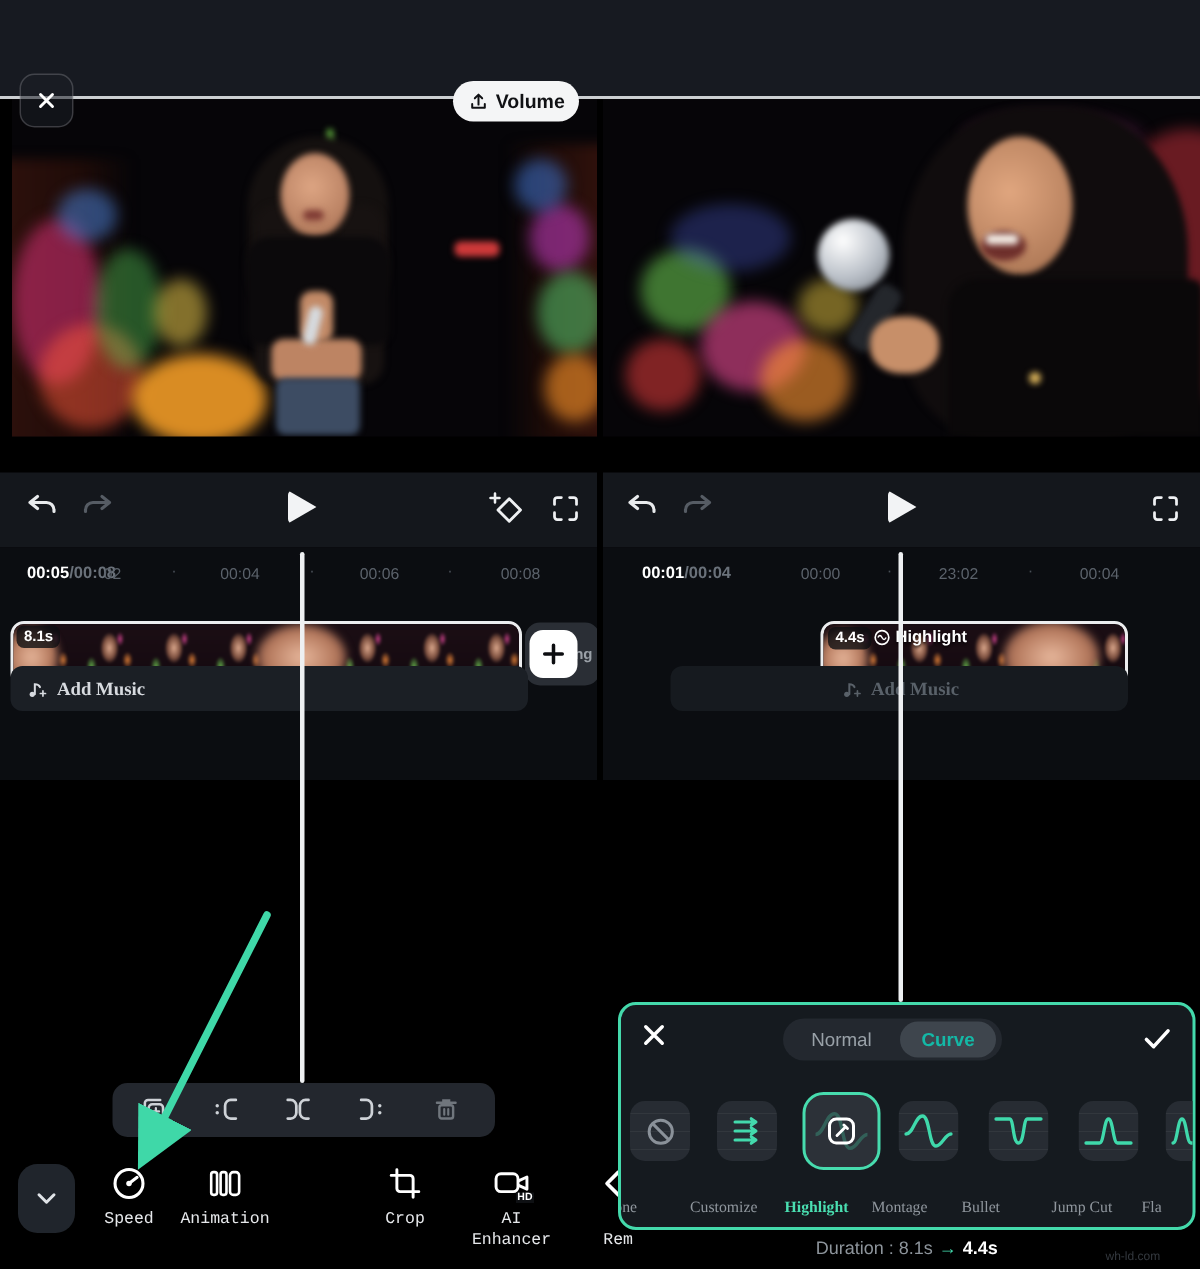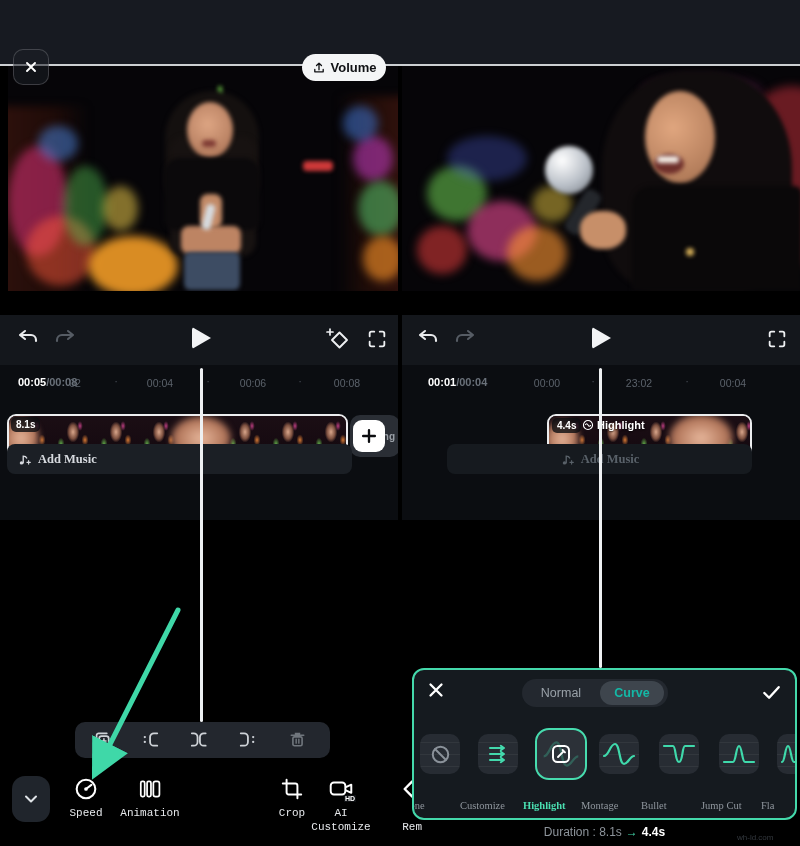--- a/index.html
+++ b/index.html
@@ -333,36 +333,36 @@
     <span class="lbl">Speed</span>
   </div>
   <div class="tbitem" style="left:118px;">
     <svg width="26" height="26" viewBox="0 0 24 24">
         <rect x="3.5" y="5" width="3.6" height="14" rx="1.4" fill="none" stroke="currentColor" stroke-width="1.6"></rect>
         <rect x="9.3" y="5" width="3.6" height="14" rx="1.4" fill="none" stroke="currentColor" stroke-width="1.6"></rect>
         <rect x="15.1" y="5" width="5.6" height="14" rx="2" fill="none" stroke="currentColor" stroke-width="1.6"></rect>
       </svg>
     <span class="lbl">Animation</span>
   </div>
-  <div class="tbitem" style="left:260px;">
+  <div class="tbitem" style="left:238px;">
     <svg width="26" height="26" viewBox="0 0 24 24">
         <path d="M7 3.5 V15 a2 2 0 0 0 2 2 H20.5" fill="none" stroke="currentColor" stroke-width="1.8" stroke-linecap="round"></path>
         <path d="M3.5 7 H15 a2 2 0 0 1 2 2 V20.5" fill="none" stroke="currentColor" stroke-width="1.8" stroke-linecap="round"></path>
       </svg>
     <span class="lbl">Crop</span>
   </div>
   <div class="tbitem" style="left:309px;">
     <div style="position:relative;">
       <svg width="26" height="26" viewBox="0 0 24 24">
           <rect x="2.5" y="6" width="13.5" height="11" rx="3" fill="none" stroke="currentColor" stroke-width="1.8"></rect>
           <path d="M16 10.5 L21.5 8 v7.5 L16 13" fill="none" stroke="currentColor" stroke-width="1.8" stroke-linejoin="round"></path>
         </svg>
       <span style="position:absolute;right:-2px;bottom:0;font-size:7px;font-weight:bold;background:#0e1013;padding:0 1px;">HD</span>
     </div>
-    <span class="lbl" style="width:62px;">AI Customize</span>
+    <span class="lbl" style="width:62px;">AI Enhancer</span>
   </div>
   <div class="tbitem" style="left:372px;width:50px;align-items:flex-end;">
     <svg width="26" height="26" viewBox="0 0 24 24">
         <path d="M15 5 L8 12 L15 19" fill="none" stroke="currentColor" stroke-width="2.2" stroke-linecap="round" stroke-linejoin="round"></path>
       </svg>
     <span class="lbl" style="margin-top:18px;">Rem</span>
   </div>
 
   <svg class="abs" style="left:83px;top:602px;z-index:7;" width="110" height="178" viewBox="0 0 110 178">
     <defs>

